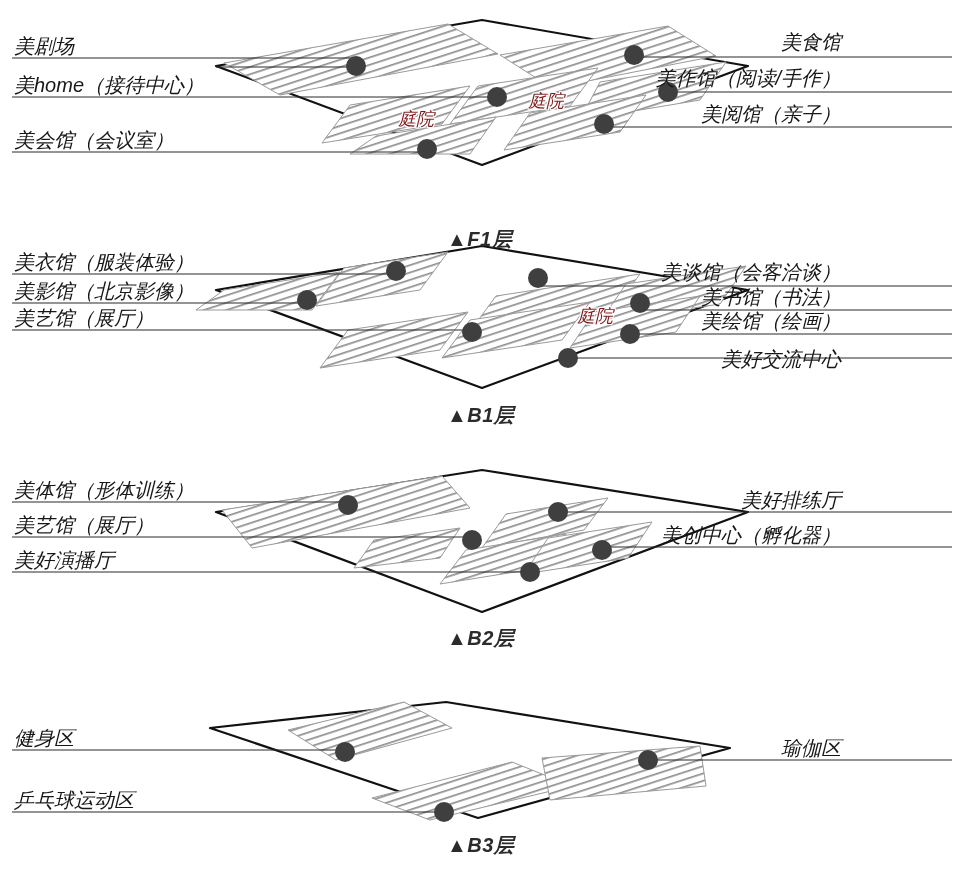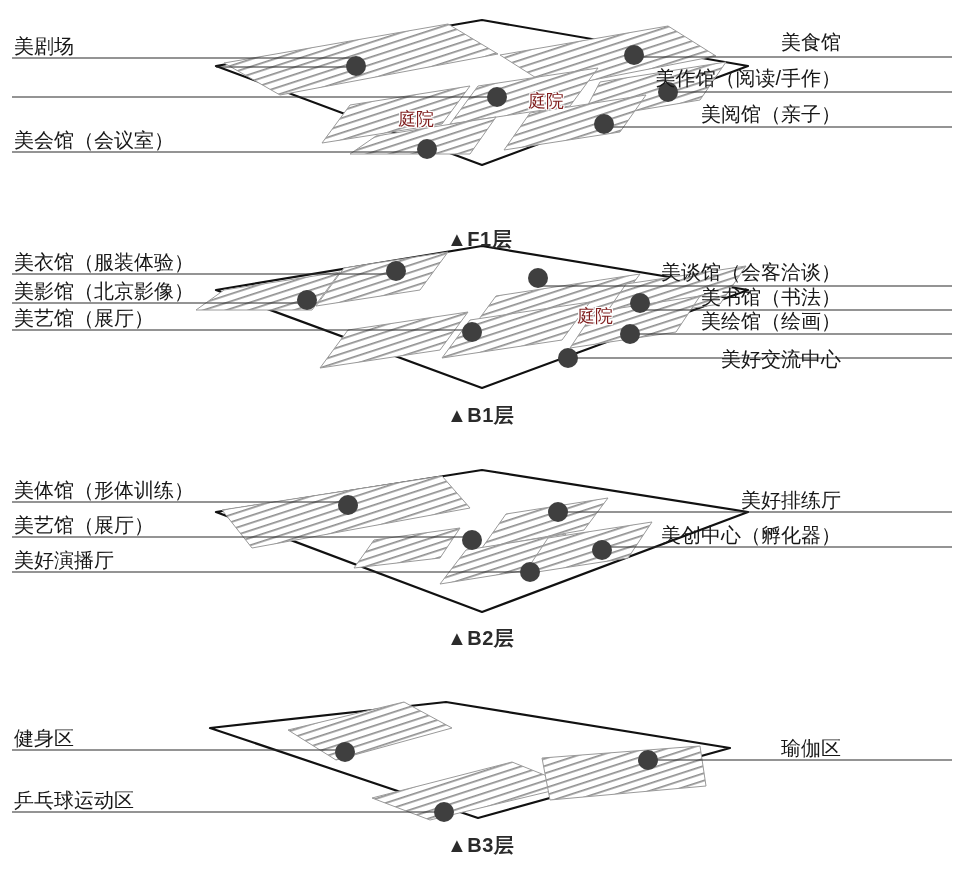--- a/index.html
+++ b/index.html
@@ -4,21 +4,21 @@
 <title>Floor Guide</title>
 <style>
   html,body{margin:0;padding:0;background:#ffffff;}
   body{
     width:965px;height:869px;
     font-family:"Liberation Sans","DejaVu Sans",sans-serif;
     color:#1b1b1b;
     overflow:hidden;
     position:relative;
   }
-  #stage{position:relative;width:855px;height:869px;}
+  #stage{position:relative;width:855px;height:869px;font-style:italic;}
   svg.floorsvg{position:absolute;left:0;top:0;width:965px;height:869px;}
 
   .lbl{
     position:absolute;
     font-size:20px;
     line-height:1;
     color:#171717;
     white-space:nowrap;
     letter-spacing:0px;
   }
@@ -153,20 +153,21 @@
       <line x1="12" y1="812" x2="444" y2="812" stroke="#2b2b2b" stroke-width="1.1"></line>
       <line x1="952" y1="760" x2="648" y2="760" stroke="#2b2b2b" stroke-width="1.1"></line>
 
       <circle cx="345" cy="752" r="10" fill="#3f3f3f"></circle>
       <circle cx="444" cy="812" r="10" fill="#3f3f3f"></circle>
       <circle cx="648" cy="760" r="10" fill="#3f3f3f"></circle>
     </g>
   </svg>
 
   <div class="lbl left" style="left:14px; top:36px;">美剧场</div>
+  <div class="lbl left" style="left:14px; top:75px;">美home（接待中心）</div>
   <div class="lbl left" style="left:14px; top:130px;">美会馆（会议室）</div>
   <div class="lbl right" style="right:14px; top:32px;">美食馆</div>
   <div class="lbl right" style="right:14px; top:68px;">美作馆（阅读/手作）</div>
   <div class="lbl right" style="right:14px; top:104px;">美阅馆（亲子）</div>
   <div class="courtyard" style="left:398px; top:107px;">庭院</div>
   <div class="courtyard" style="left:528px; top:89px;">庭院</div>
   <div class="floorcap" style="left:447px; top:182px;margin-top:44px;">▲F1层</div>
 
   <div class="lbl left" style="left:14px; top:281px;">美影馆（北京影像）</div>
   <div class="lbl left" style="left:14px; top:252px;">美衣馆（服装体验）</div>

